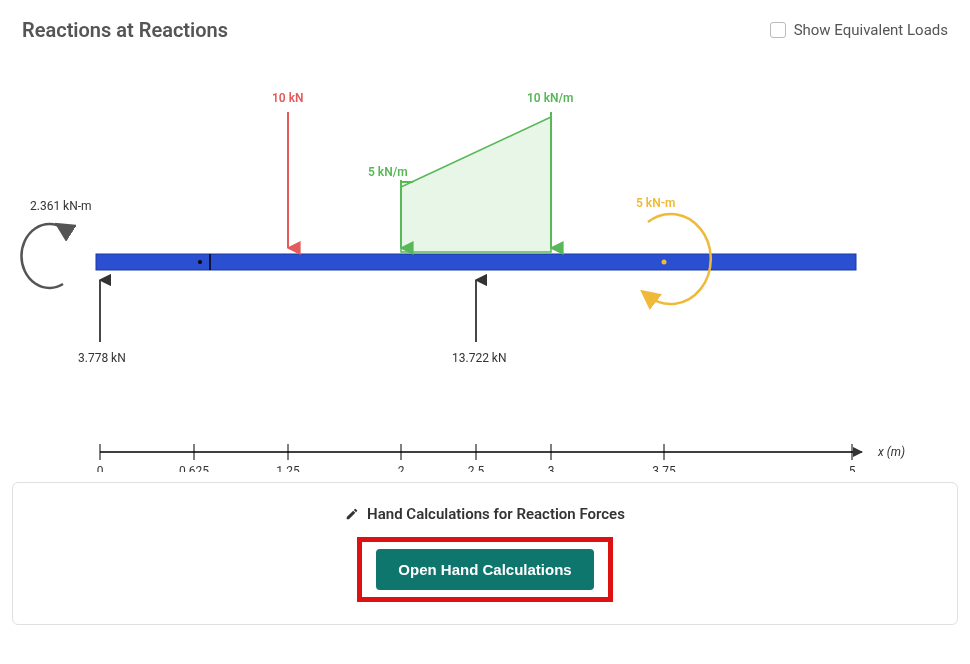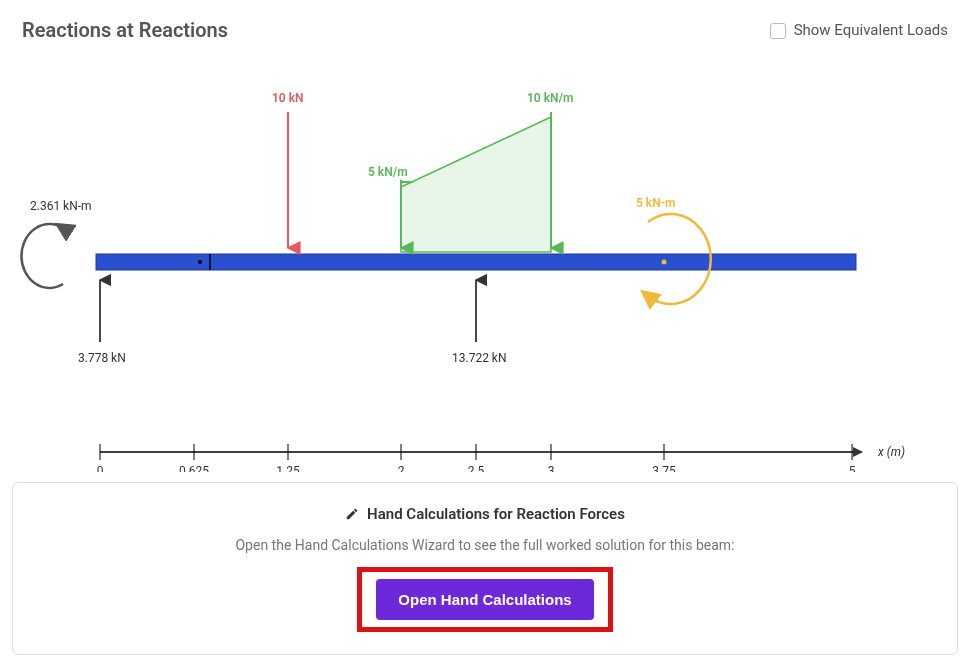--- a/index.html
+++ b/index.html
@@ -17,21 +17,21 @@
     align-items: center;
     padding: 18px 22px 10px 22px;
   }
   .title {
     font-size: 20px;
     font-weight: 600;
     color: #555;
   }
   .checkbox-wrap {
     display: flex;
-    align-items: flex-end;
+    align-items: center;
     gap: 8px;
     color: #555;
     font-size: 15px;
     cursor: pointer;
   }
   .checkbox-box {
     width: 16px;
     height: 16px;
     border: 1.5px solid #bbb;
     border-radius: 3px;
@@ -64,21 +64,21 @@
     color: #777;
     margin-top: 14px;
   }
   .btn-wrap {
     margin-top: 14px;
     display: inline-block;
     border: 5px solid #d11;
     padding: 7px 14px;
   }
   .btn {
-    background: #6d28d9;
+    background: #0f766e;
     color: #fff;
     font-weight: 600;
     font-size: 15px;
     padding: 12px 22px;
     border-radius: 4px;
     border: none;
     cursor: pointer;
   }
   svg { display: block; }
 </style>
@@ -180,17 +180,16 @@
 
 <div class="bottom-card">
   <div class="card-title">
     <span>
       <svg width="14" height="14" viewBox="0 0 24 24">
           <path fill="#333" d="M3 17.25V21h3.75l11-11-3.75-3.75-11 11zM20.7 7.04a1 1 0 0 0 0-1.41l-2.34-2.34a1 1 0 0 0-1.41 0l-1.83 1.83 3.75 3.75 1.83-1.83z"></path>
         </svg>
     </span>
     <span>Hand Calculations for Reaction Forces</span>
   </div>
-  <div class="card-sub">Open the Hand Calculations Wizard to see the full worked solution for this beam:</div>
   <div class="btn-wrap">
     <button class="btn">Open Hand Calculations</button>
   </div>
 </div>
 
 </body></html>

